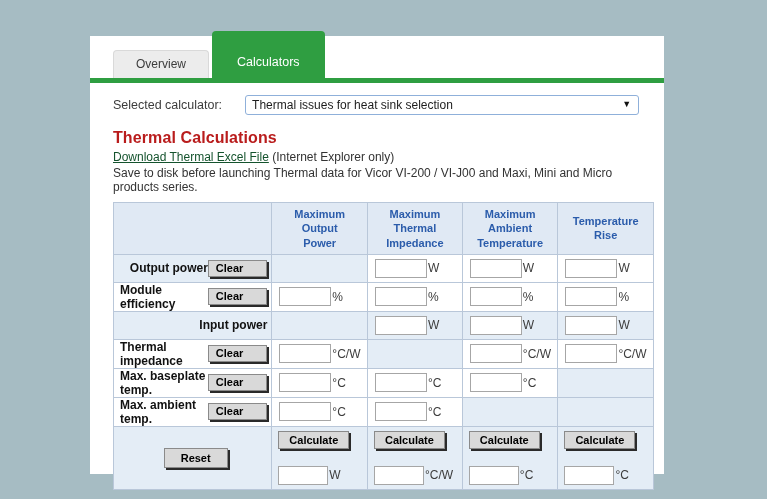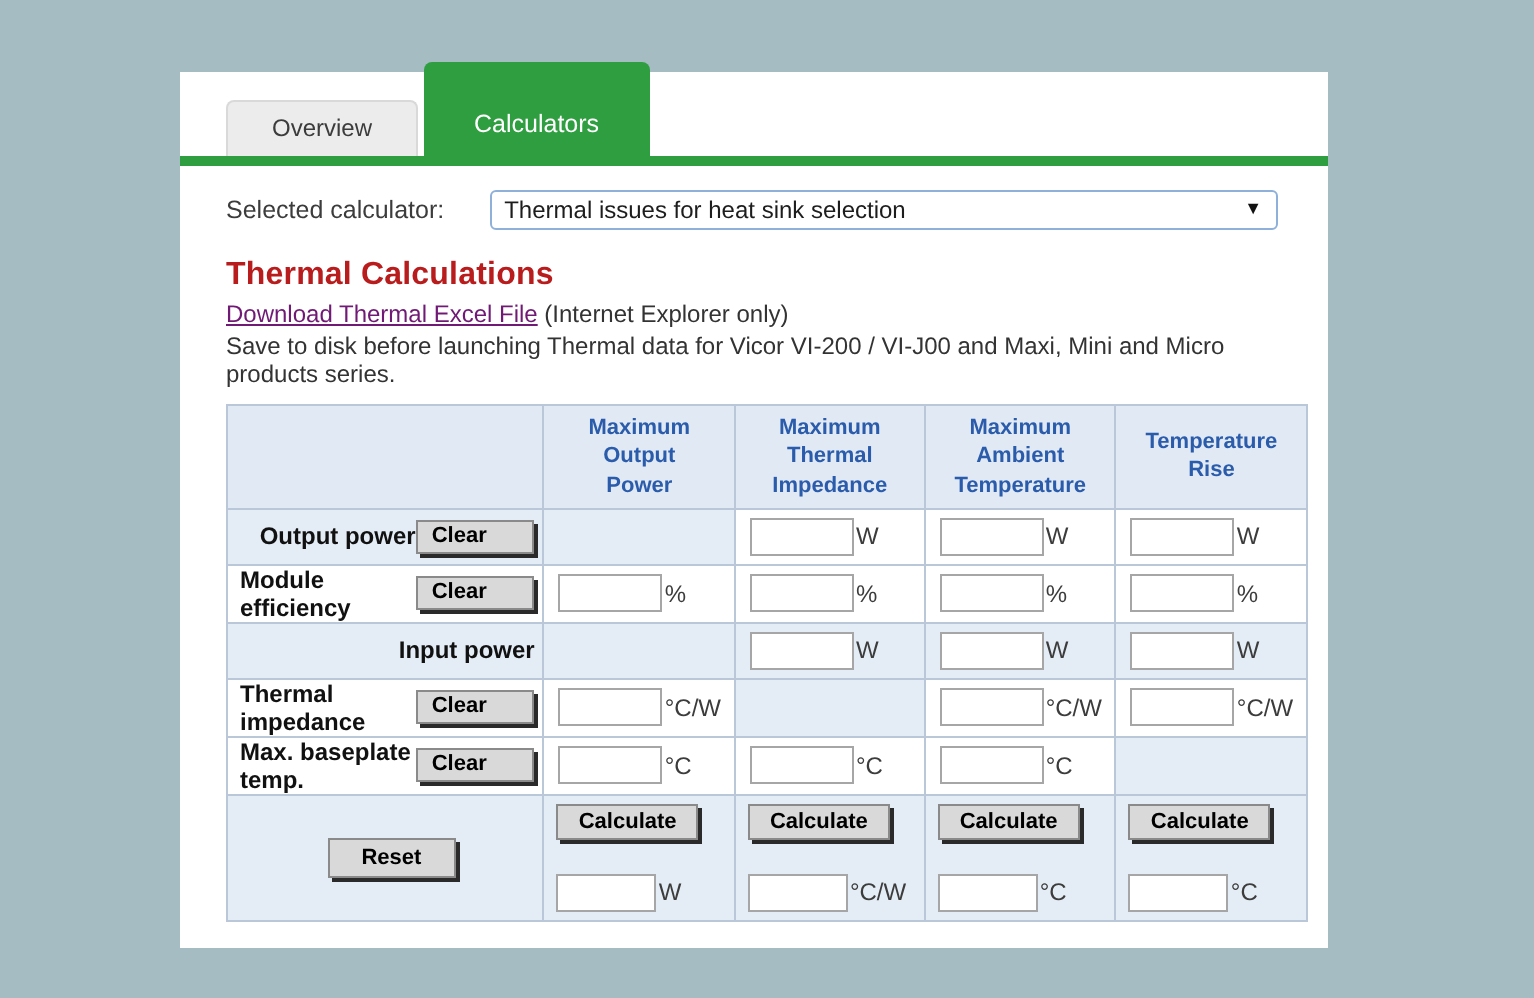--- a/index.html
+++ b/index.html
@@ -38,21 +38,21 @@
   .select {
     margin-left:23px; width:394px; height:20px;
     border:1px solid #8fb0da; border-radius:3px;
     background:#ffffff; font-size:12px; color:#1d1d1d;
     display:flex; align-items:center; padding:0 6px; position:relative;
     cursor:pointer;
   }
   .select .arrow { position:absolute; right:7px; top:3px; font-size:9px; color:#111; }
   h1 { font-size:16px; color:#b91c1c; margin-top:14px; letter-spacing:.1px; }
   .linkline { font-size:12px; margin-top:3px; color:#333; }
-  .linkline a { color:#701a75; }
+  .linkline a { color:#14532d; }
   .note { font-size:12px; color:#333; margin-top:2px; }
   
   table { border-collapse:collapse; margin-top:8px; table-layout:fixed; }
   th,td { border:1px solid #b9c7d9; }
   th.label-col { width:160px; }
   th.data-col { width:96px; }
   th {
     background:#e0e9f4; color:#2b5cab; font-size:11px; font-weight:bold;
     text-align:center; padding:4px 2px; height:45px; line-height:1.3;
   }
@@ -170,20 +170,32 @@
                 <span>Max. baseplate temp.</span>
                 <button class="btn btn-clear">Clear</button>
               </div>
             </td>
             <td class="data-cell"><input type="text" style=""><span class="unit">°C</span></td>
             <td class="data-cell"><input type="text" style=""><span class="unit">°C</span></td>
             <td class="data-cell"><input type="text" style=""><span class="unit">°C</span></td>
             <td class="data-cell shaded"></td>
           </tr>
           <tr>
+            <td class="label-cell">
+              <div class="label-inner">
+                <span>Max. ambient temp.</span>
+                <button class="btn btn-clear">Clear</button>
+              </div>
+            </td>
+            <td class="data-cell"><input type="text" style=""><span class="unit">°C</span></td>
+            <td class="data-cell"><input type="text" style=""><span class="unit">°C</span></td>
+            <td class="data-cell shaded"></td>
+            <td class="data-cell shaded"></td>
+          </tr>
+          <tr>
             <td class="reset-cell shaded result-cell"><button class="btn btn-reset">Reset</button></td>
             <td class="result-cell shaded"><button class="btn btn-calc">Calculate</button><input type="text" style=""><span class="unit">W</span></td>
             <td class="result-cell shaded"><button class="btn btn-calc">Calculate</button><input type="text" style=""><span class="unit">°C/W</span></td>
             <td class="result-cell shaded"><button class="btn btn-calc">Calculate</button><input type="text" style=""><span class="unit">°C</span></td>
             <td class="result-cell shaded"><button class="btn btn-calc">Calculate</button><input type="text" style=""><span class="unit">°C</span></td>
           </tr>
         </tbody>
     </table>
   </div>
 </div>

